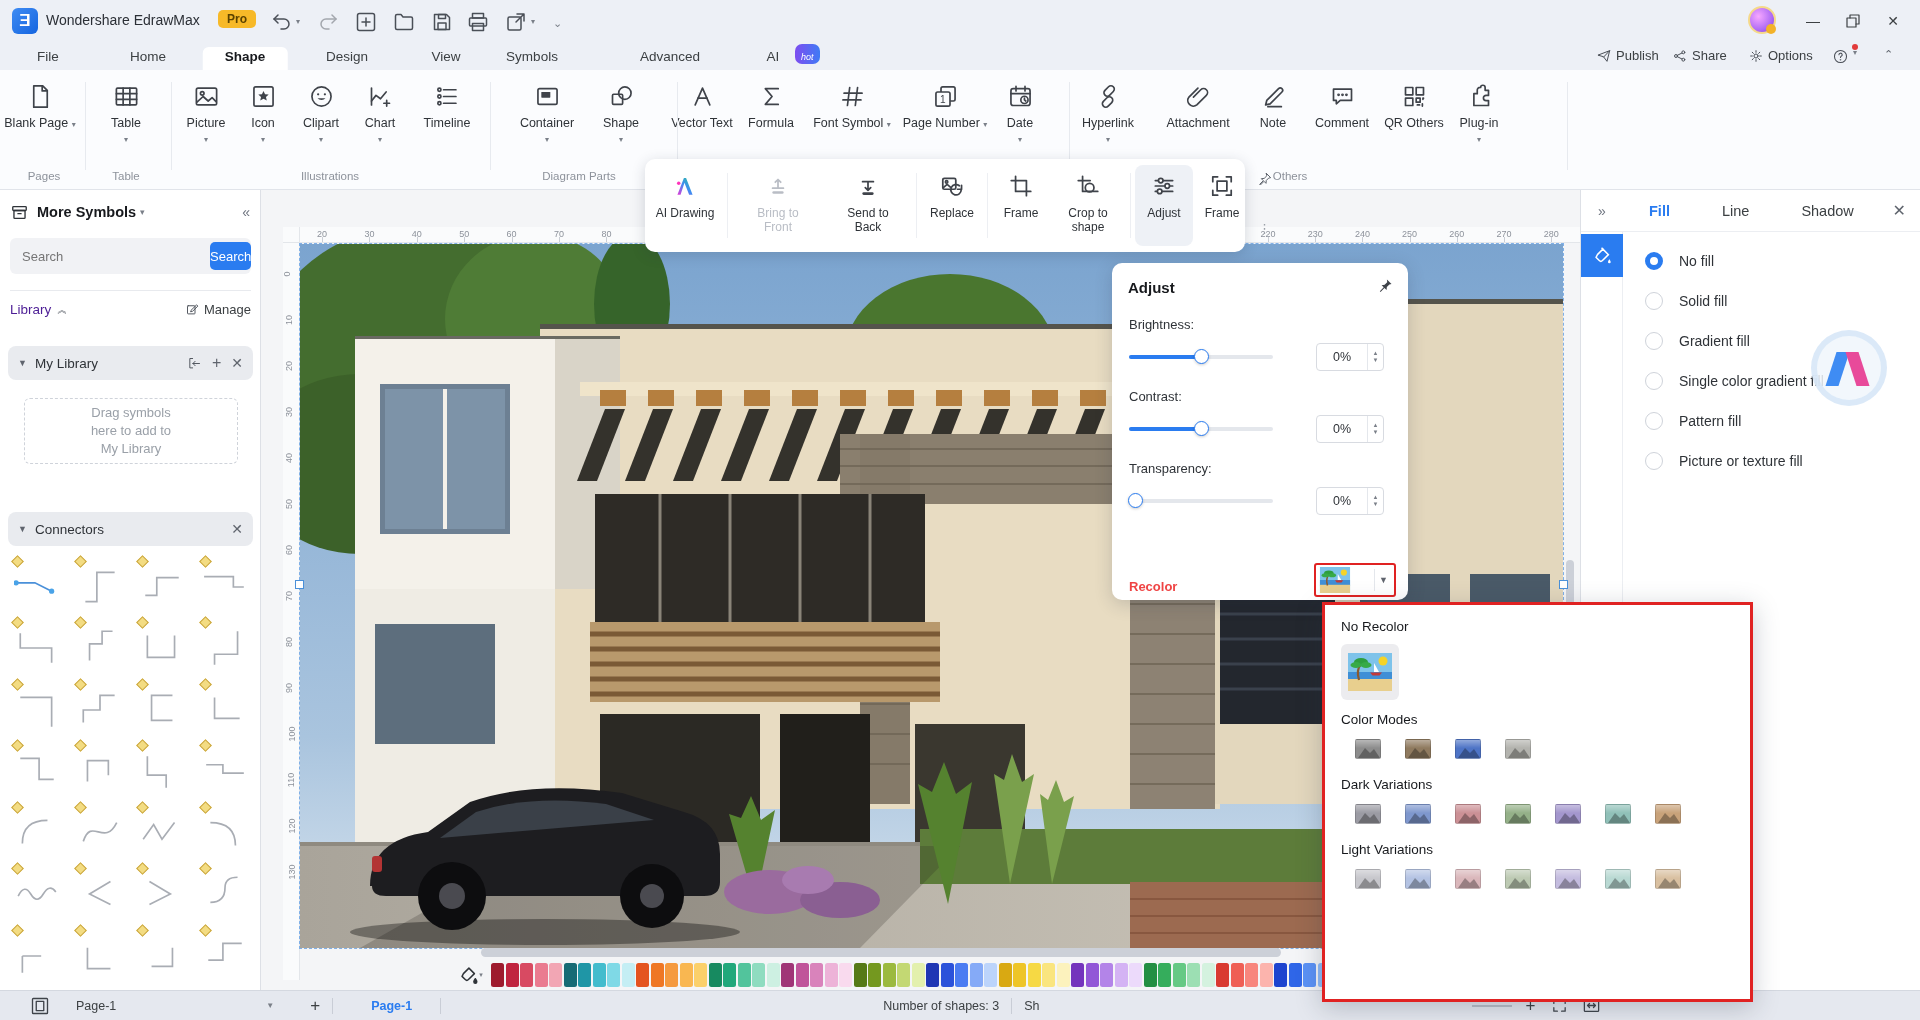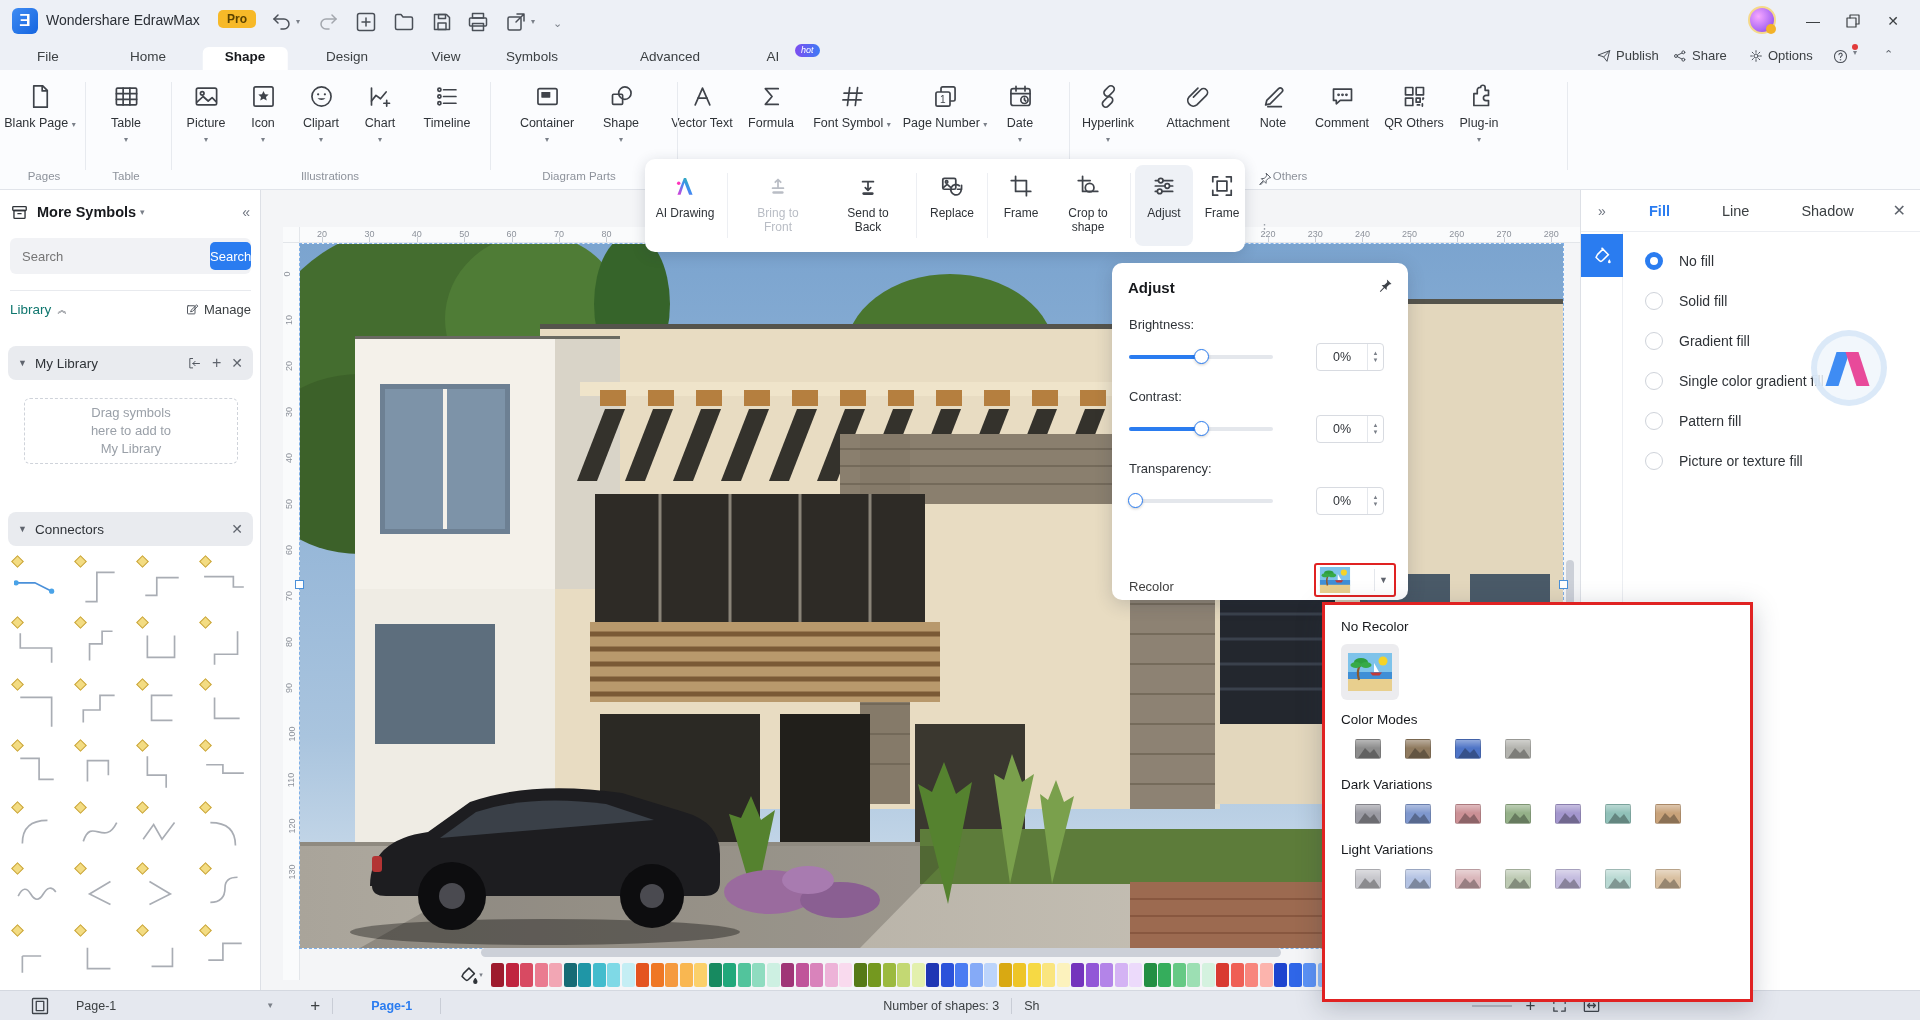--- a/index.html
+++ b/index.html
@@ -24,21 +24,21 @@
   .winbtn { top:8px; width:30px; height:26px; display:flex; align-items:center; justify-content:center; color:#3c4043; font-size:14px;}
   #avatar { left:1748px; top:6px; width:28px; height:28px; border-radius:50%;
     background:radial-gradient(circle at 35% 35%,#f7a8ff,#b06df5 60%,#7a3bd9); border:2px solid #f5d98a;}
   #avatar::after{ content:""; position:absolute; right:-2px; bottom:-2px; width:10px; height:10px; border-radius:50%; background:#f3b229;}
 
   
   #menubar { left:0; top:43px; width:1920px; height:27px; background:#edf0f6; }
   .menu-item { position:absolute; top:4px; transform:translateX(-50%); font-size:13.5px; color:#3c4043; padding:2px 10px; }
   .menu-item.active { background:#fff; border-radius:6px 6px 0 0; font-weight:bold; color:#17191d; padding:2px 22px; height:23px;}
   #hot-badge { left:795px; top:1px; background:linear-gradient(90deg,#7d4df0,#3f7bf5); color:#fff;
-    font-size:9px; font-style:italic; padding:1px 6px 2px; border-radius:7px; }
+    font-size:9px; font-style:italic; padding:8px 6px 2px; border-radius:7px; }
   .menu-right { position:absolute; top:5px; display:flex; align-items:flex-start; gap:4px; font-size:13px; color:#3c4043;}
   #help-dot { position:absolute; left:1852px; top:44px; width:6px; height:6px; background:#e23b3b; border-radius:50%;}
 
   
   #ribbon { left:0; top:70px; width:1920px; height:120px; background:#fbfcfe; border-bottom:1px solid #e1e4ea;}
   .ritem { position:absolute; top:10px; transform:translateX(-50%); width:86px; text-align:center; cursor:default;}
   .ritem .ric { margin:0 auto; width:30px; height:32px; display:flex; align-items:center; justify-content:center;}
   .ritem .ric svg { width:27px; height:27px; stroke:#3f434a; fill:none; stroke-width:1.5; stroke-linecap:round; stroke-linejoin:round;}
   .ritem .rlabel { margin-top:4px; font-size:12.5px; color:#2f3338; line-height:15px;}
   .ritem .rcaret { font-size:8px; color:#7a7f88; }
@@ -52,21 +52,21 @@
   #sb-caret { font-size:9px; color:#7a7f88; margin-left:4px;}
   #sb-collapse { margin-left:auto; color:#6f7580; font-size:14px;}
   #search-box { position:absolute; left:10px; top:48px; width:241px; height:36px; background:#f1f2f5; border-radius:6px;
     display:flex; align-items:center;}
   #search-input { flex:1; border:none; background:transparent; outline:none; padding:0 12px; font-size:13px; color:#9aa0a8;
     font-family:inherit;}
   #search-btn { width:66px; height:28px; margin-right:4px; background:#2a7cf0; color:#fff; border:none; border-radius:5px;
     font-size:13px; font-family:inherit;}
   #sb-div1 { position:absolute; left:10px; top:100px; width:241px; height:1px; background:#e8eaee;}
   #library-row { position:absolute; left:10px; top:112px; width:241px; display:flex; align-items:center;}
-  #library-label { font-size:13.5px; color:#0f766e;text-align:center;}
+  #library-label { font-size:13.5px; color:#4c1d95;text-align:center;}
   #library-chevrons { font-size:10px; color:#5f646d; margin-left:6px; letter-spacing:-2px;}
   #manage { margin-left:auto; display:flex; align-items:center; gap:4px; color:#3c4043; font-size:13px;}
   .sb-sect { position:absolute; left:8px; width:245px; height:34px; background:#e9ebef; border-radius:8px;
     display:flex; align-items:center; padding:0 10px; color:#2f3338; font-size:13.5px;}
   .sb-sect .tri { font-size:9px; color:#5f646d; margin-right:8px;}
   .sb-sect .sicons { margin-left:auto; display:flex; gap:10px; align-items:center; color:#5f646d;}
   #drag-box { position:absolute; left:24px; top:208px; width:214px; height:66px; border:1px dashed #cfd3da; border-radius:6px;
     display:flex; align-items:center; justify-content:center; text-align:center; color:#9aa0a8; font-size:13px; line-height:18px;}
   #conn-grid { position:absolute; left:6px; top:364px; width:250px; height:430px; overflow:hidden;
     display:grid; grid-template-columns:repeat(4,1fr); }
@@ -127,21 +127,21 @@
   .adj-label { position:absolute; left:17px; font-size:13px; color:#2f3338;}
   .slider { position:absolute; left:17px; width:144px; height:4px; background:#e4e7ec; border-radius:2px;}
   .slider .fill { position:absolute; left:0; top:0; height:4px; background:#2a7cf0; border-radius:2px;}
   .slider .knob { position:absolute; top:-6px; width:15px; height:15px; border-radius:50%; background:#fff;
     border:1.5px solid #2a7cf0; box-shadow:0 1px 3px rgba(0,0,0,.2); transform:translateX(-7px);}
   .stepper { position:absolute; left:204px; width:68px; height:28px; border:1px solid #d8dbe1; border-radius:4px;
     display:flex; align-items:center;}
   .stepper .val { flex:1; text-align:center; font-size:12.5px; color:#2f3338;}
   .stepper .arrows { width:16px; height:100%; border-left:1px solid #e4e7ec; display:flex; flex-direction:column;
     align-items:center; justify-content:center; font-size:6px; color:#7a7f88; line-height:7px;}
-  #recolor-label { position:absolute; left:17px; top:316px; font-size:13px; color:#404040;}
+  #recolor-label { position:absolute; left:17px; top:316px; font-size:13px; color:#ef4444;font-weight:bold;}
   #recolor-dd { position:absolute; left:202px; top:300px; width:82px; height:34px; border:2px solid #e02222;
     border-radius:3px; display:flex; align-items:center; background:#fff; padding:2px;}
   #recolor-dd .caretbox { margin-left:auto; color:#5f646d; font-size:9px; padding:0 4px; border-left:1px solid #e4e7ec; height:22px; display:flex; align-items:center;}
 
   
   #recolor-popup { left:1322px; top:602px; width:431px; height:400px; background:#fff; border:3px solid #e02222; z-index:60;
     box-shadow:0 6px 24px rgba(40,50,70,.25); padding:14px 16px;}
   .rp-label { font-size:13.5px; color:#17191d; }
   #rp-norecolor-tile { margin-top:10px; width:58px; height:56px; background:#ececef; border-radius:6px;
     display:flex; align-items:center; justify-content:center;}

